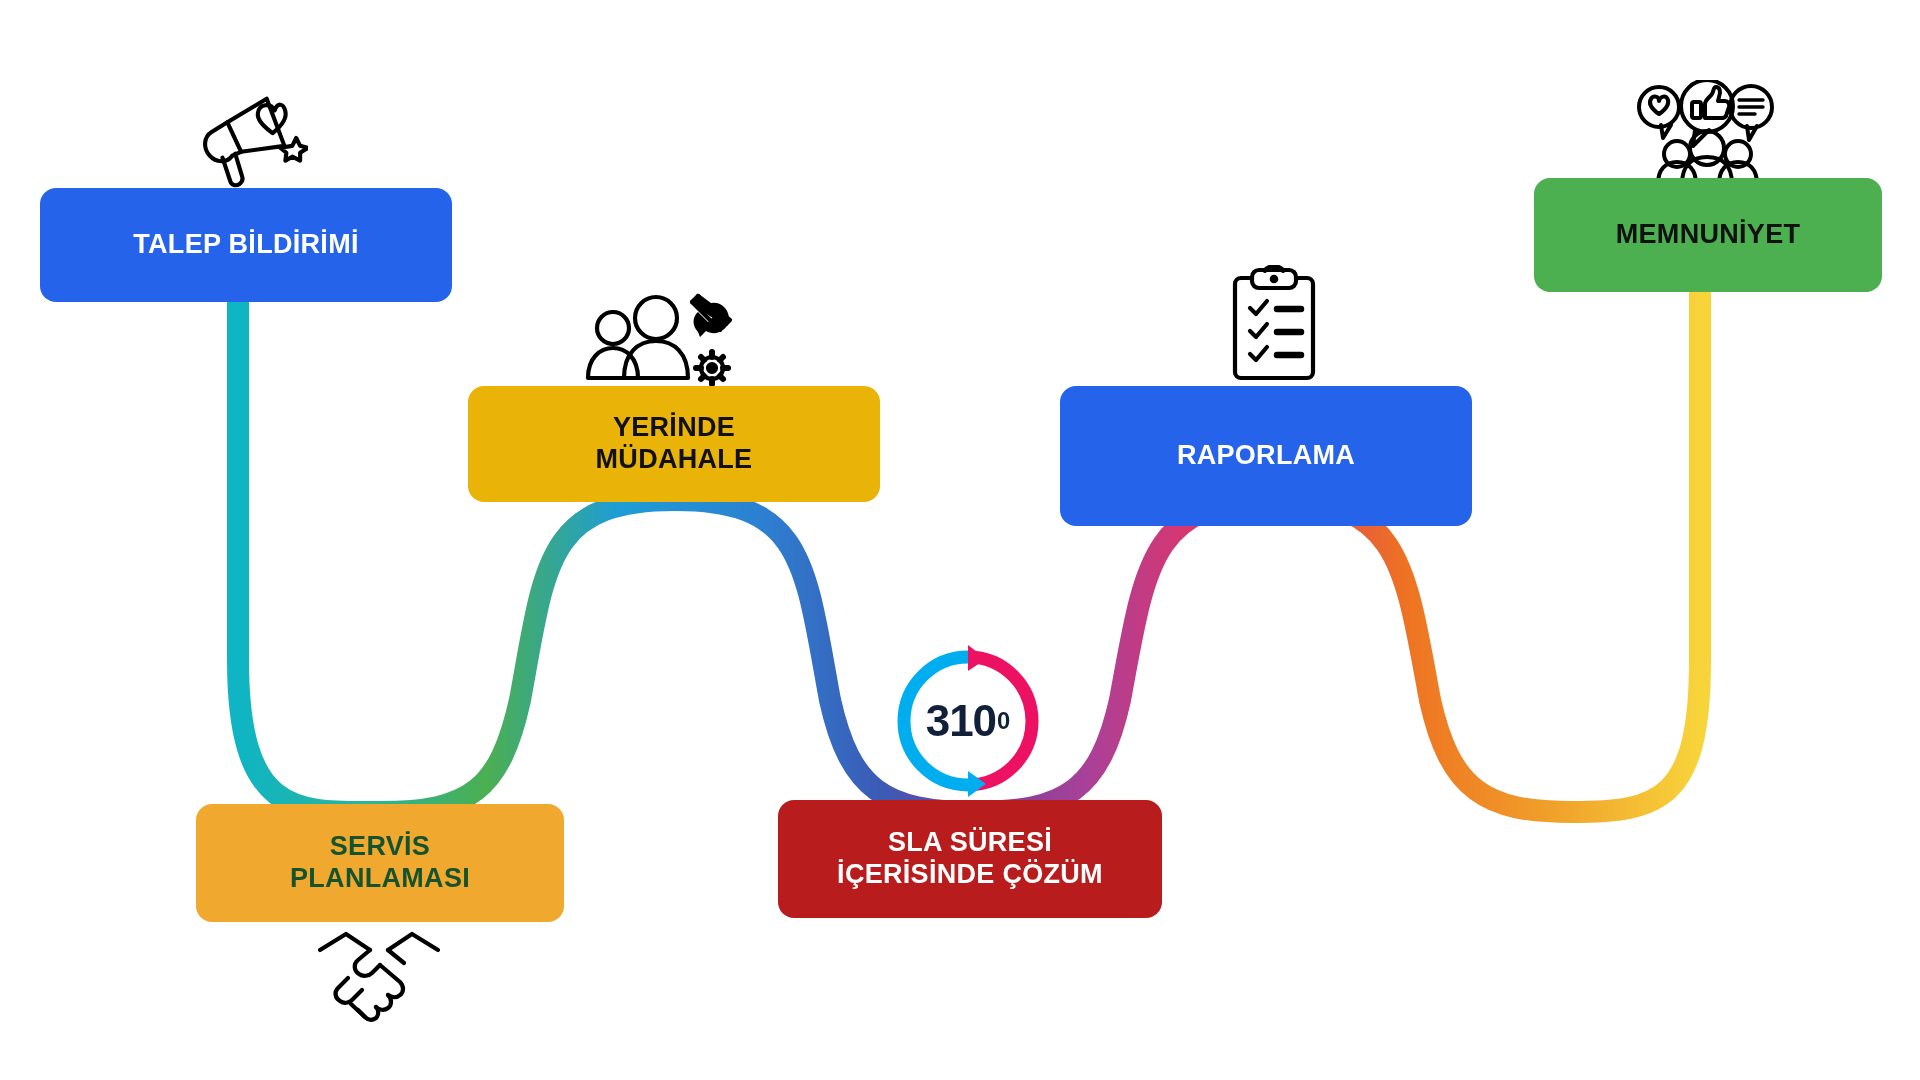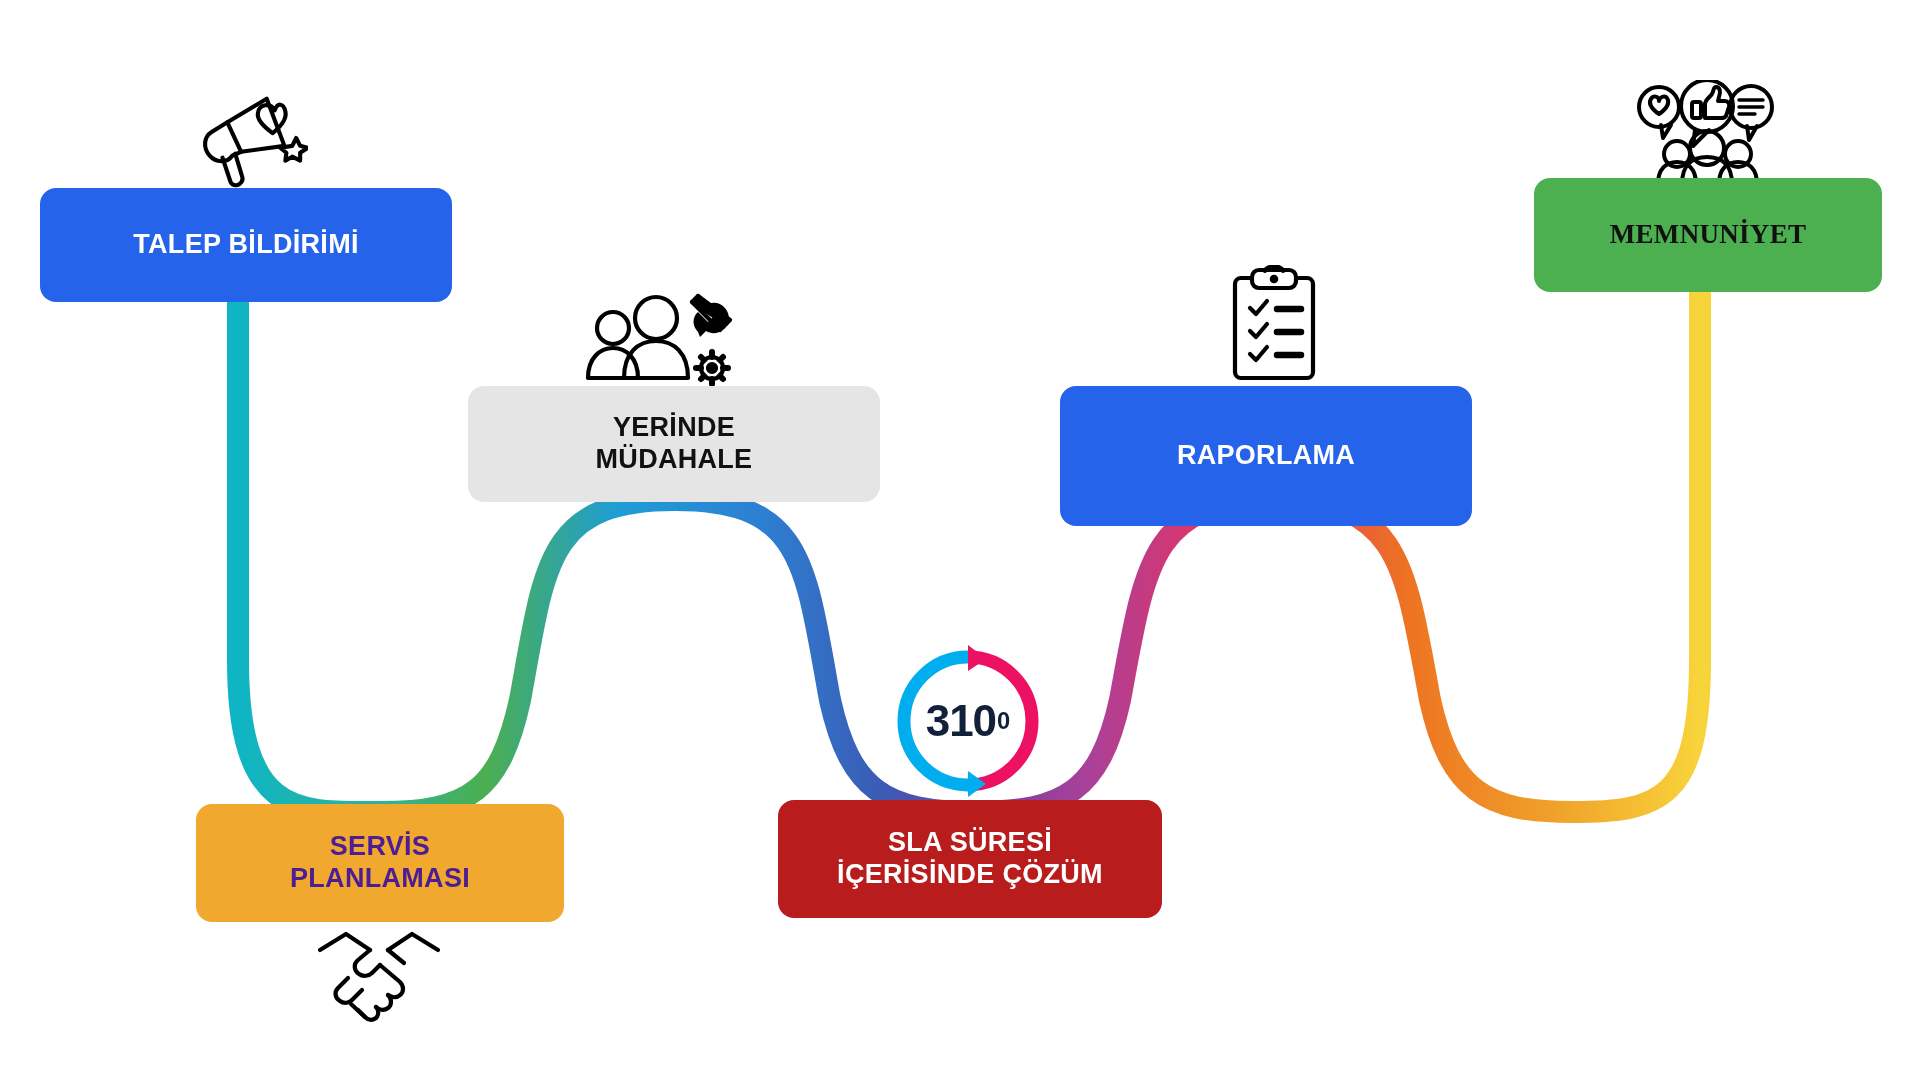--- a/index.html
+++ b/index.html
@@ -150,35 +150,35 @@
       <span>310</span>
         <span class="deg">0</span>
     </div>
   </div>
 
   <div class="node" style="left:40px;top:188px;width:412px;height:114px;background:#2563EB;">
     <span class="label" style="color:#ffffff;font-size:27px">TALEP BİLDİRİMİ</span>
   </div>
 
   <div class="node" style="left:196px;top:804px;width:368px;height:118px;background:#F0A92E;">
-    <span class="label" style="color:#4c1d95;font-size:27px">SERVİS
+    <span class="label" style="color:#14532d;font-size:27px">SERVİS
 PLANLAMASI</span>
   </div>
 
-  <div class="node" style="left:468px;top:386px;width:412px;height:116px;background:#e5e5e5;">
+  <div class="node" style="left:468px;top:386px;width:412px;height:116px;background:#eab308;">
     <span class="label" style="color:#111111;font-size:27px">YERİNDE
 MÜDAHALE</span>
   </div>
 
   <div class="node" style="left:778px;top:800px;width:384px;height:118px;background:#b91c1c;">
     <span class="label" style="color:#ffffff;font-size:27px">SLA SÜRESİ
 İÇERİSİNDE ÇÖZÜM</span>
   </div>
 
   <div class="node" style="left:1060px;top:386px;width:412px;height:140px;background:#2563EB;">
     <span class="label" style="color:#ffffff;font-size:27px">RAPORLAMA</span>
   </div>
 
-  <div class="node" style="left:1534px;top:178px;width:348px;height:114px;background:#4CAF50;font-family:Liberation Serif, serif;">
+  <div class="node" style="left:1534px;top:178px;width:348px;height:114px;background:#4CAF50;">
     <span class="label" style="color:#111111;font-size:27px">MEMNUNİYET</span>
   </div>
 
 </div>
 
 </body></html>

